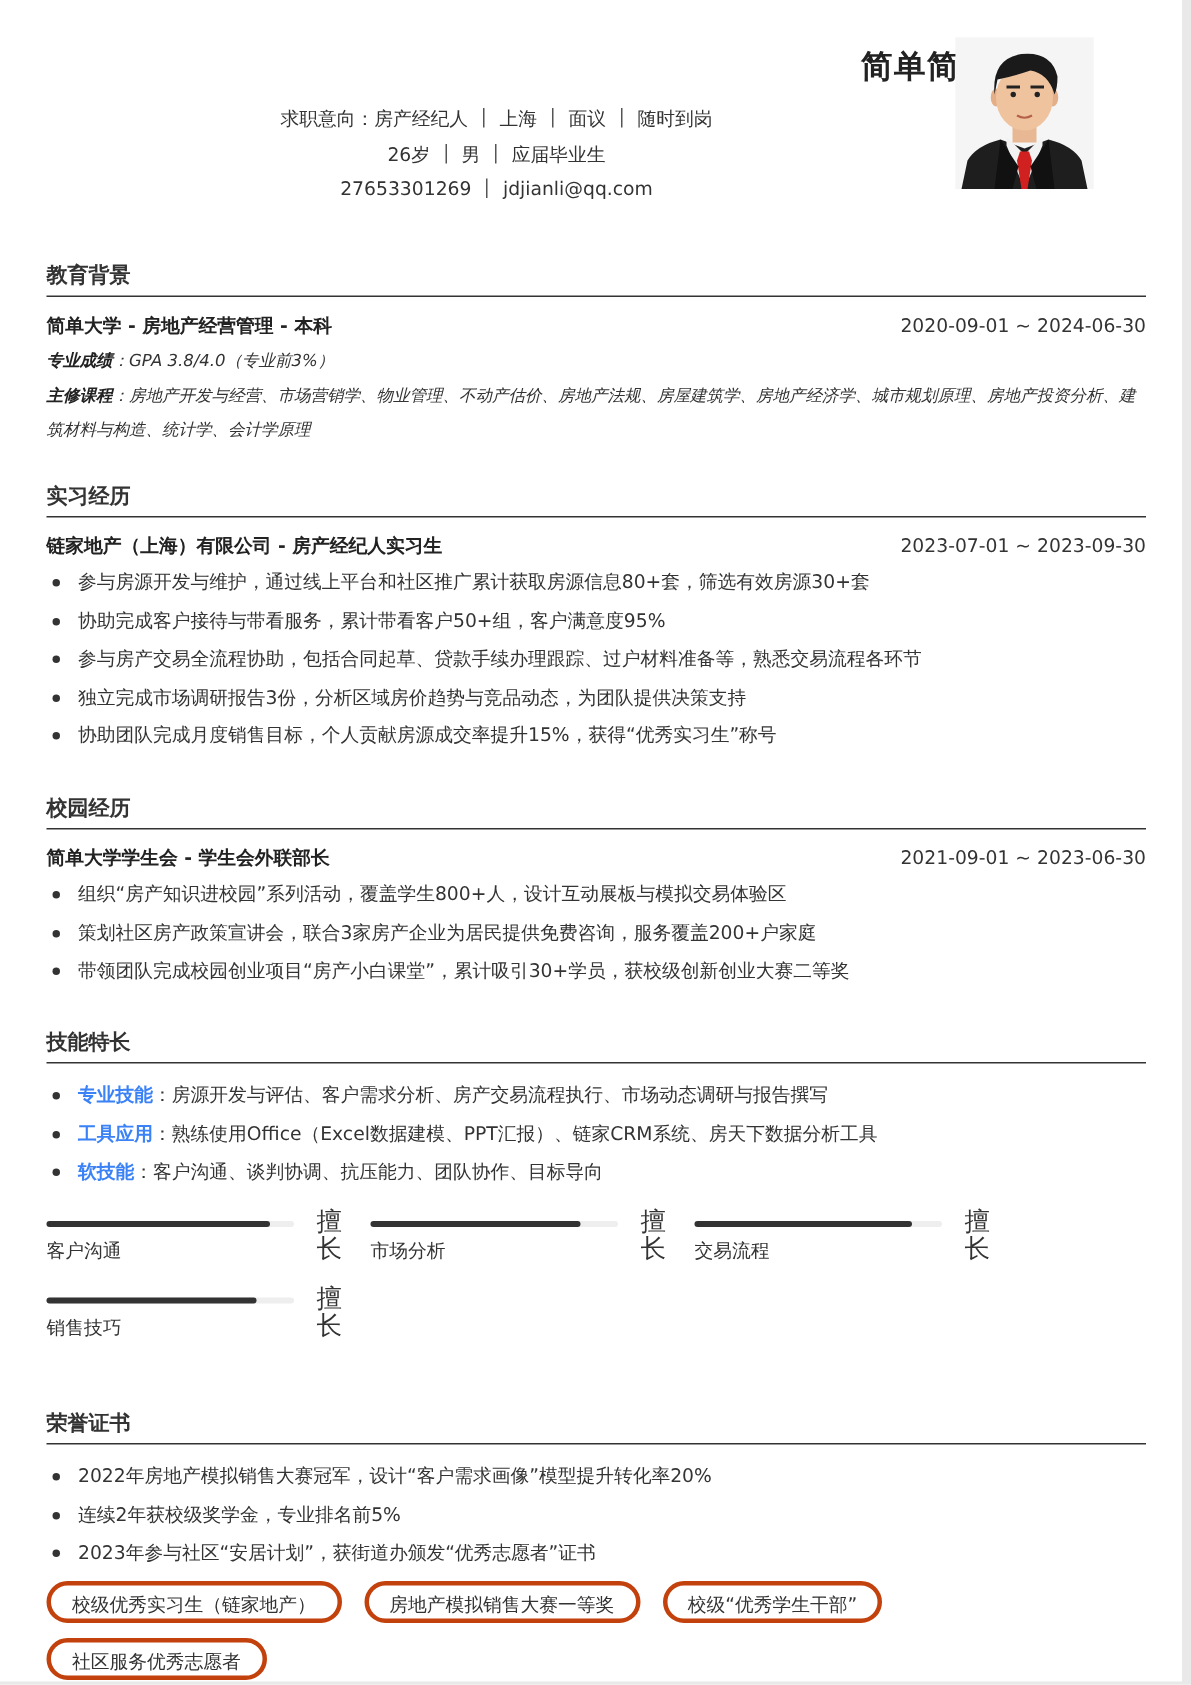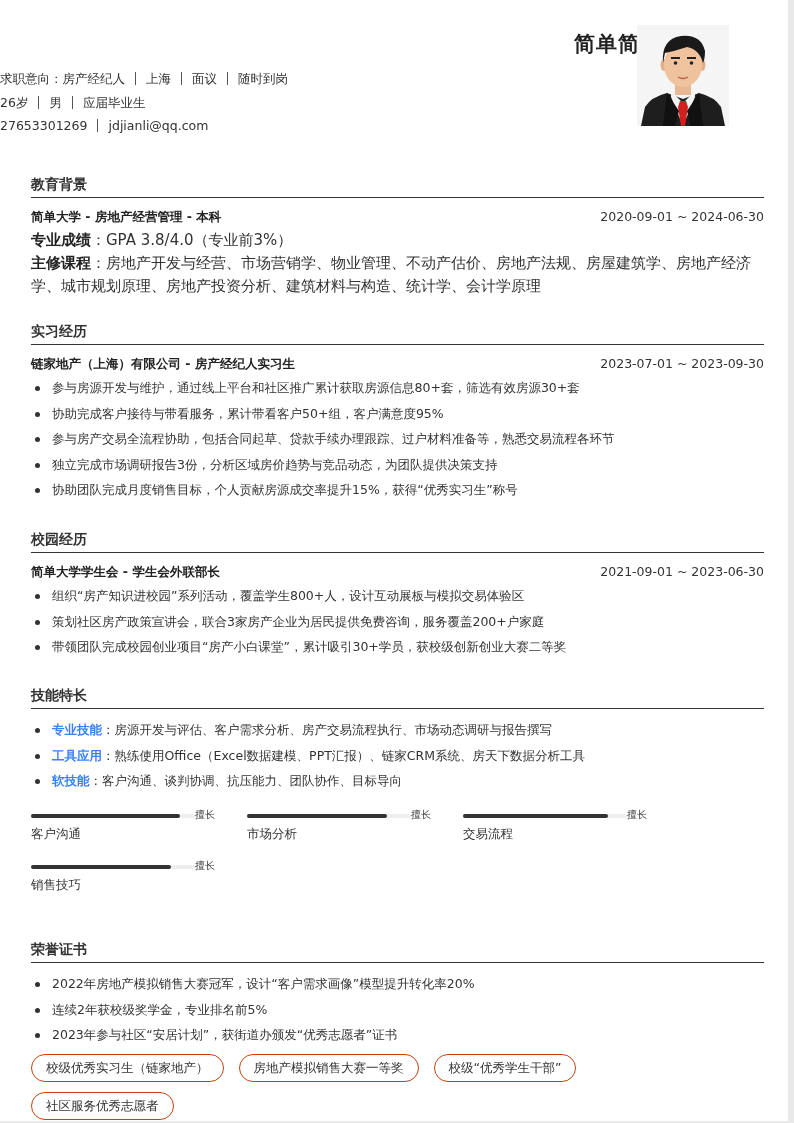--- a/index.html
+++ b/index.html
@@ -8,52 +8,52 @@
     .page {
       position: absolute; left: 0; top: 0; width: 788px; height: 1121px;
       background: #fff; overflow: hidden;
     }
     .header { position: absolute; left: 0; top: 0; width: 788px; height: 150px; }
     .title {
       position: absolute; left: 0; width: 662px; top: 30px; text-align: right;
       font-size: 21px; font-weight: bold; color: #222; letter-spacing: 1px;
     }
     .info-line {
-      position: absolute; left: 0; width: 662px; text-align: left;
+      position: absolute; left: 0; width: 662px; text-align: center;
       font-size: 12.5px; color: #333; line-height: 18px;
     }
     .info-line .sep { display: inline-block; width: 1px; height: 13px; background: #555; margin: 0 10px; vertical-align: -2px; }
     .photo {
       position: absolute; left: 637px; top: 25px; width: 92px; height: 101px;
       background: #f4f4f4; overflow: hidden;
     }
     .section { position: absolute; left: 31px; width: 733px; }
     .sec-title { font-size: 14px; font-weight: bold; color: #333; height: 20px; line-height: 20px; }
     .sec-rule { height: 1px; background: #333; margin-top: 3px; }
     .row-head { position: relative; height: 18px; margin-top: 10px; font-size: 12.5px; line-height: 18px; }
     .row-head .name { font-weight: bold; color: #222; }
     .row-head .date { position: absolute; right: 0; top: 0; color: #333; font-size: 12.5px; text-align: center; }
-    .line { font-size: 15px; line-height: 23px; color: #333; }
+    .line { font-size: 11px; line-height: 23px; color: #333; font-style: italic; }
     .line b { color: #222; }
     ul.bullets { list-style: none; margin-top: 2px; }
     ul.bullets li { position: relative; padding-left: 21px; font-size: 12.5px; line-height: 25.5px; color: #333; }
     ul.bullets li::before {
       content: ""; position: absolute; left: 4px; top: 11px; width: 5px; height: 5px;
       border-radius: 50%; background: #333;
     }
     ul.bullets li b { color: #3b82f6; }
     .skill-bars { position: relative; height: 100px; }
     .skill { position: absolute; width: 200px; height: 40px; }
     .skill .track { position: absolute; left: 0; top: 8px; width: 165px; height: 4px; background: #eeeeee; border-radius: 2px; }
     .skill .fill { position: absolute; left: 0; top: 0; height: 4px; background: #333; border-radius: 2px; }
-    .skill .level { position: absolute; left: 164px; top: 0; font-size: 10px; line-height: 18px; color: #333; text-align: center; }
+    .skill .level { position: absolute; left: 180px; top: 0; font-size: 17px; line-height: 18px; color: #333; }
     .skill .sname { position: absolute; left: 0; top: 19px; font-size: 12.5px; line-height: 18px; color: #333; }
     .tags { display: flex; flex-wrap: wrap; gap: 10px 15px; margin-top: 10px; width: 640px; }
     .tag {
-      border: 1px solid #c2410c; border-radius: 14px; height: 28px; line-height: 26px;
+      border: 3px solid #c2410c; border-radius: 14px; height: 28px; line-height: 26px;
       padding: 0 14px; font-size: 12.5px; color: #333; background: #fff; white-space: nowrap;
     }
   </style>
 </head>
 <body>
 
 <div class="page">
 
   <div class="header">
     <div class="title">简单简历</div>

